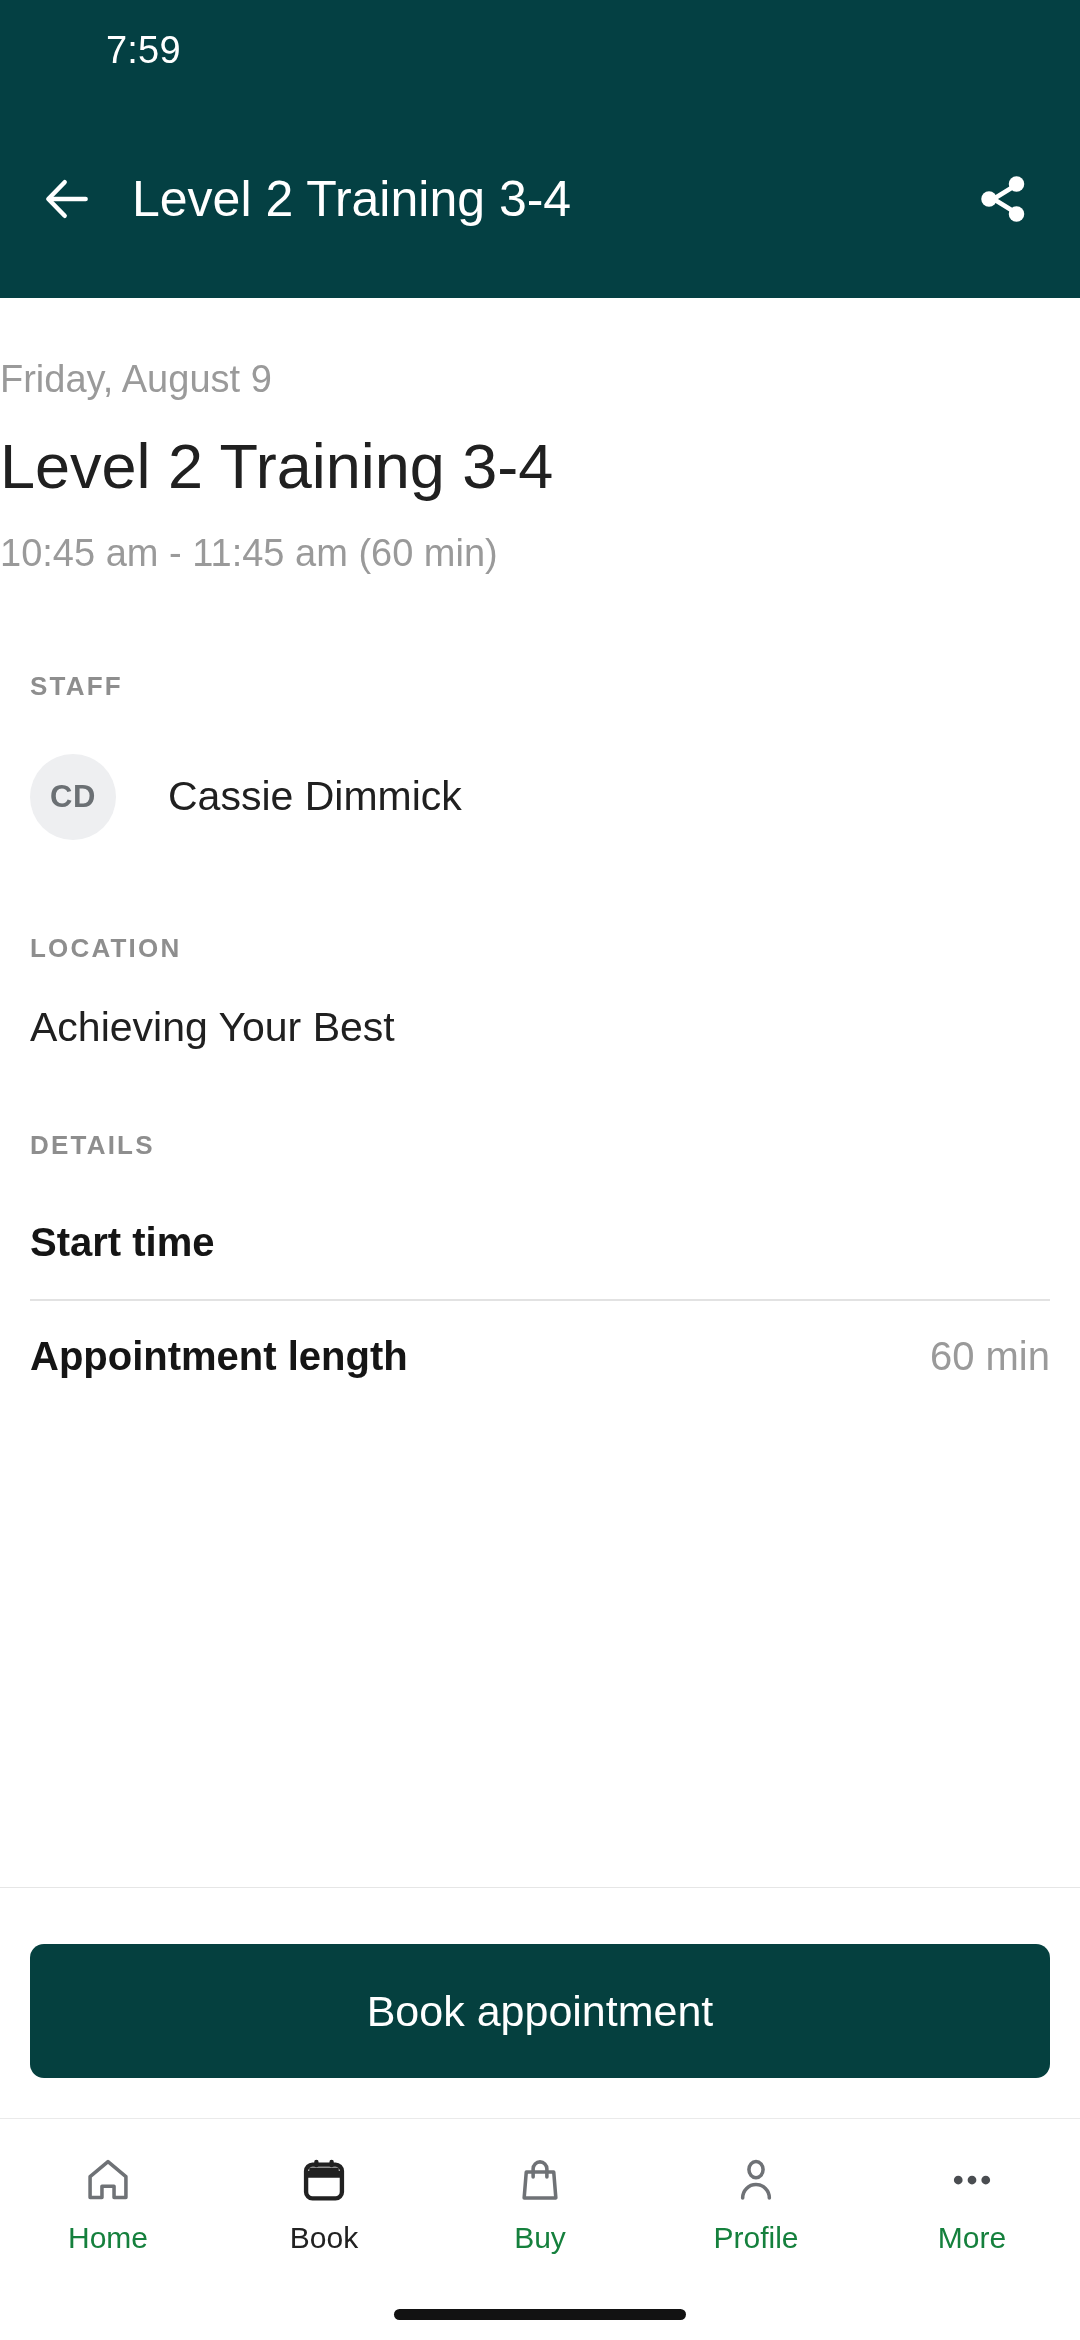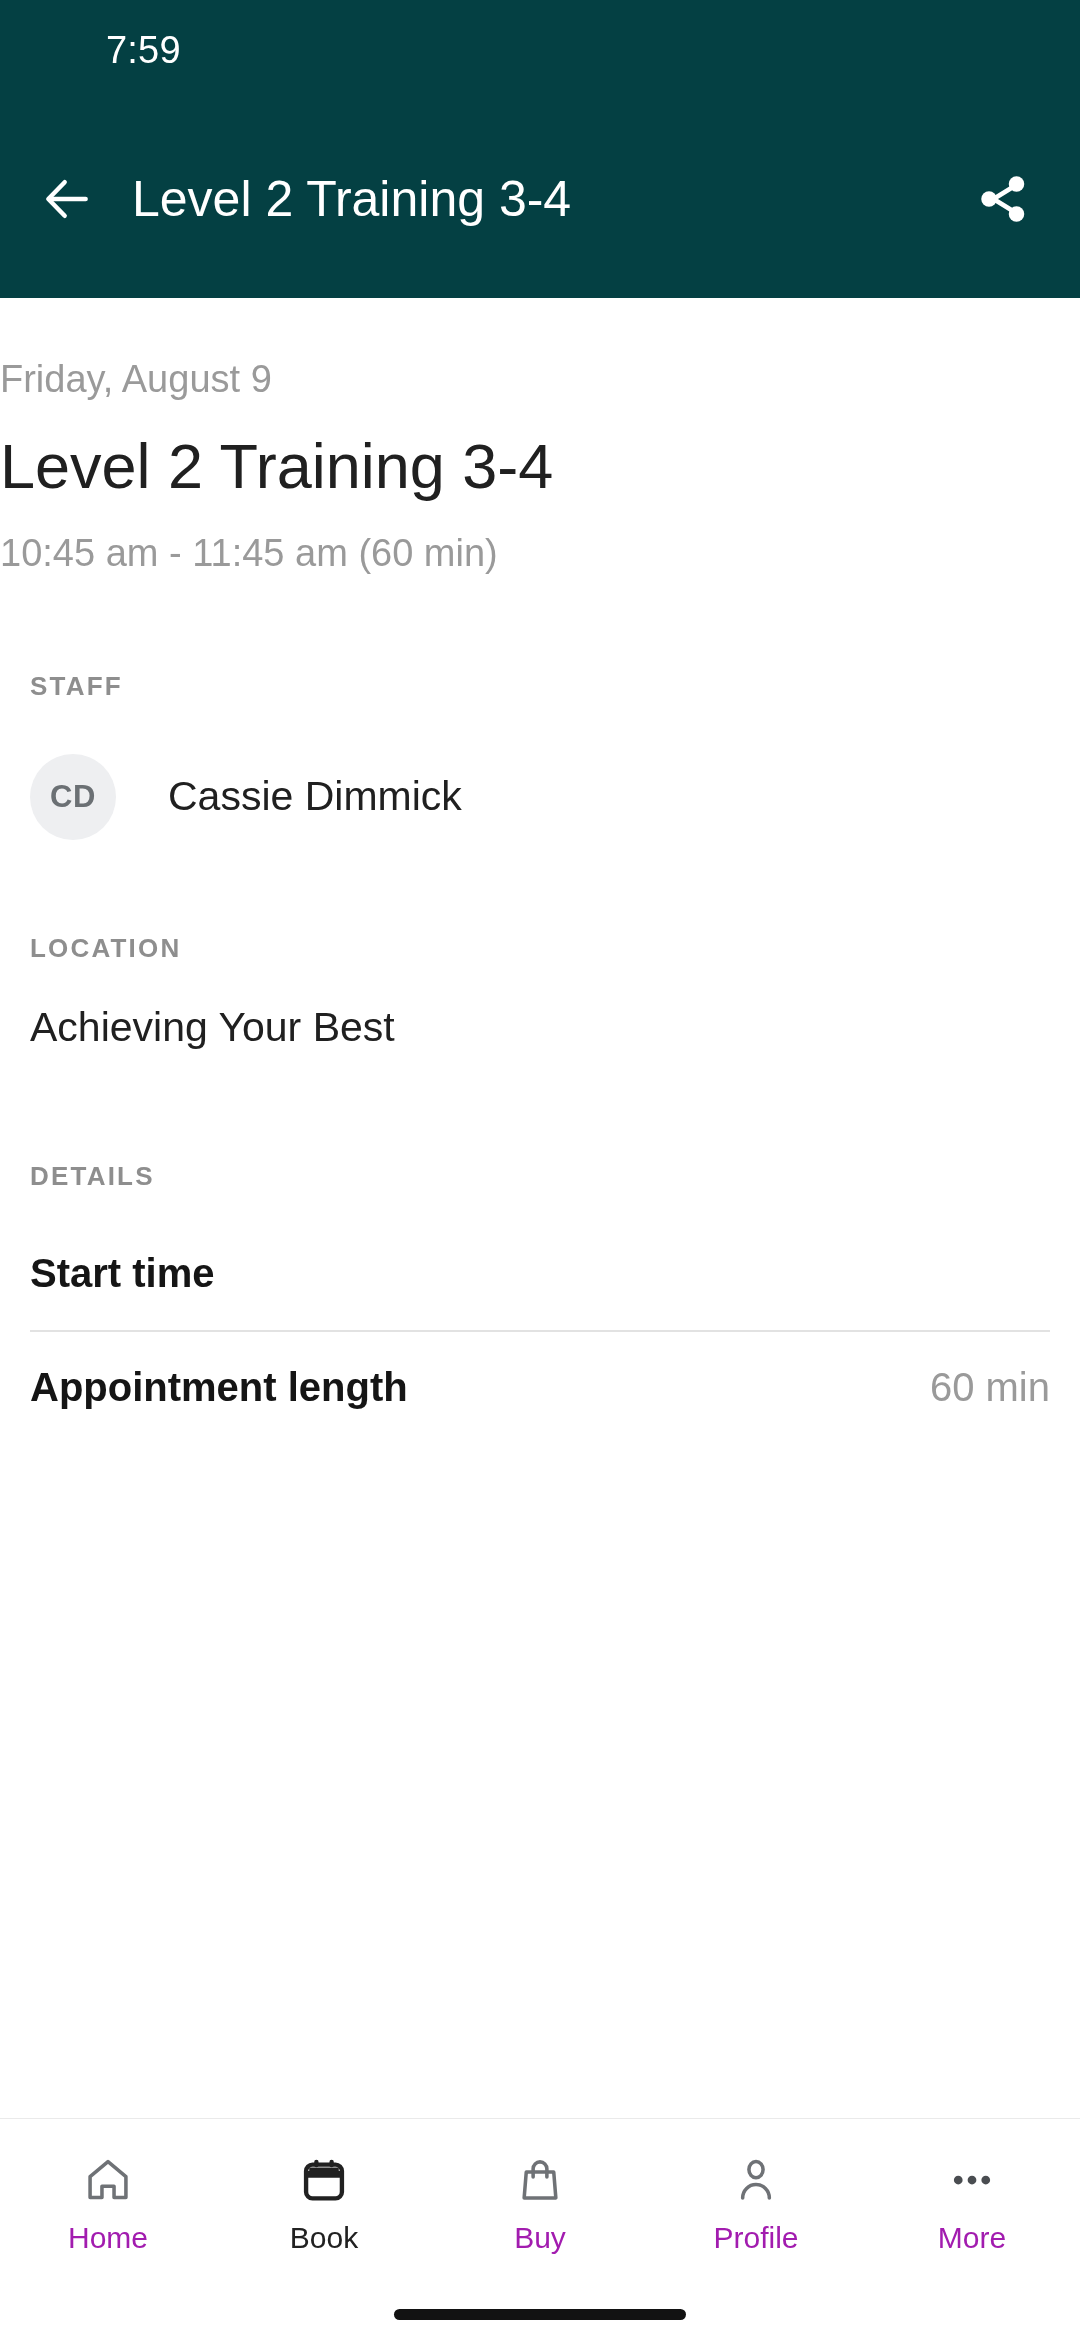--- a/index.html
+++ b/index.html
@@ -140,21 +140,21 @@
   }
 
   .location-block { margin-top: 93px; }
   .location-value {
     font-size: 41px;
     color: #202020;
     padding: 0 30px;
     margin-top: 40px;
   }
 
-  .details-block { margin-top: 110px; }
+  .details-block { margin-top: 79px; }
 
   .detail-row {
     display: flex;
     align-items: center;
     justify-content: space-between;
     padding: 0 30px;
     min-height: 112px;
   }
   .detail-label {
     font-size: 40px;
@@ -225,21 +225,21 @@
   }
   .navicon {
     width: 54px;
     height: 54px;
     display: flex;
     align-items: center;
     justify-content: center;
   }
   .navlabel {
     font-size: 30px;
-    color: #a21caf;
+    color: #15803d;
   }
   .navitem.active .navlabel { color: #212121; }
 
   .gesturebar-wrap {
     flex: 0 0 auto;
     height: 52px;
     display: flex;
     align-items: center;
     justify-content: center;
     background: #ffffff;
@@ -317,20 +317,23 @@
       <div class="detail-divider"></div>
 
       <div class="detail-row">
         <span class="detail-label">Appointment length</span>
         <span class="detail-value">60 min</span>
       </div>
     </div>
 
   </div>
 
+  <div class="footer">
+    <button class="primary-btn">Book appointment</button>
+  </div>
 
   <div class="bottomnav">
 
     <div class="navitem">
       <span class="navicon">
         <svg width="50" height="50" viewBox="0 0 24 24" fill="none" stroke="#6f7276" stroke-width="1.7" stroke-linecap="round" stroke-linejoin="round">
           <path d="M3.4 10.4 12 3.2l8.6 7.2V20.4H14.9v-5.4H9.1v5.4H3.4z"></path>
         </svg>
       </span>
       <span class="navlabel">Home</span>

